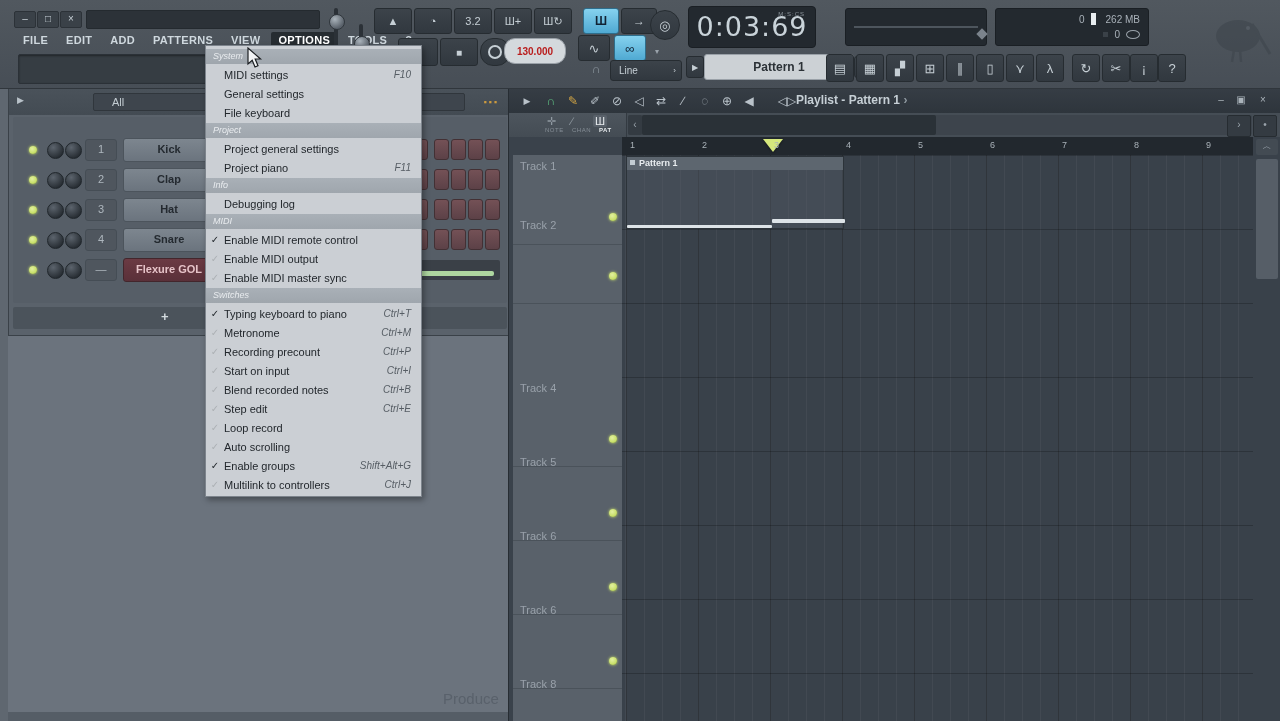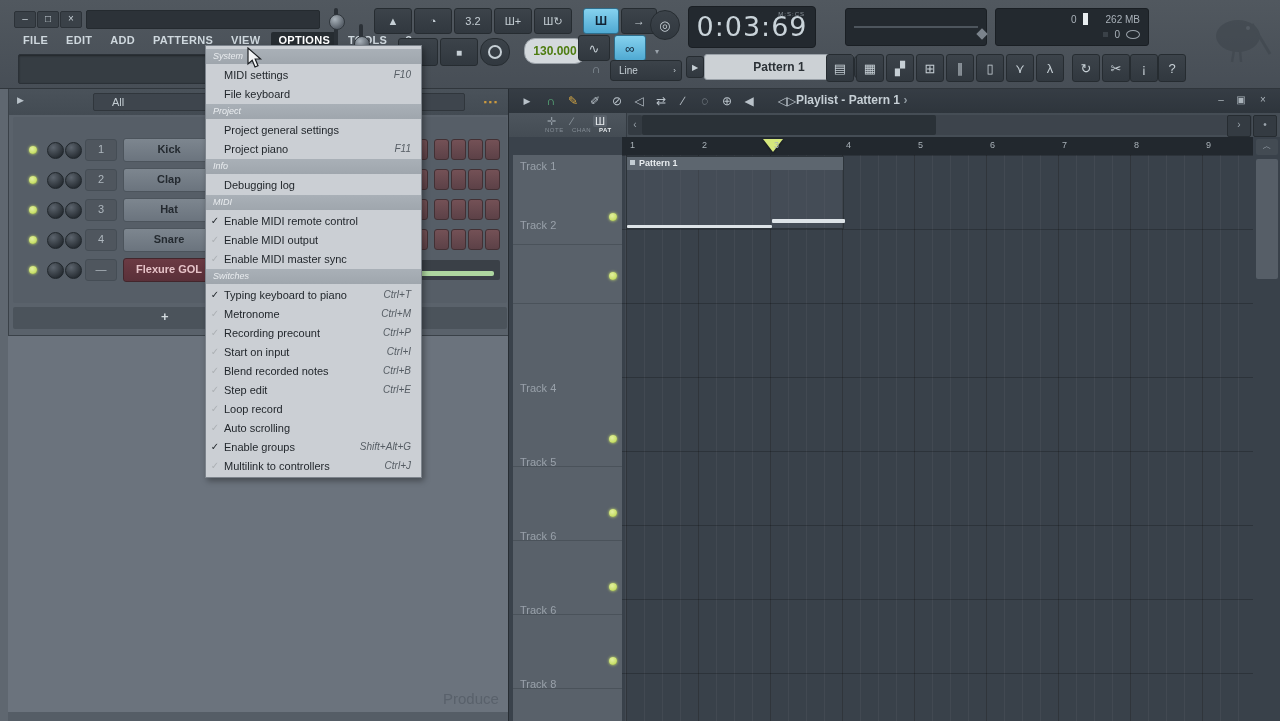--- a/index.html
+++ b/index.html
@@ -21,22 +21,22 @@
   
   .slider-track{position:absolute;width:4px;background:#2b3137;border-radius:2px;}
   .slider-knob{position:absolute;width:14px;height:14px;border-radius:50%;
                background:radial-gradient(circle at 35% 30%,#aab3bb,#59616a 70%);border:1px solid #30363c;}
   
   .btn{position:absolute;background:linear-gradient(#3c434a,#31383f);border:1px solid #262c31;
        border-radius:3px;color:#c6cfd5;text-align:center;font-size:13px;
        display:flex;align-items:center;justify-content:center;}
   .btn.active{background:linear-gradient(#86d2ef,#4fa9d2);color:#123;border-color:#2e6e8c;}
   .glyph{pointer-events:none;}
-  #bpmbox{position:absolute;left:524px;top:38px;width:60px;height:24px;background:#d4d9dd;border-radius:11px;
-          border:1px solid #9aa1a8;color:#4d7c0f;font-weight:bold;font-size:12px;
+  #bpmbox{position:absolute;left:504px;top:38px;width:60px;height:24px;background:#d4d9dd;border-radius:11px;
+          border:1px solid #9aa1a8;color:#b91c1c;font-weight:bold;font-size:10px;
           display:flex;align-items:center;justify-content:center;}
   
   #timepanel{position:absolute;left:688px;top:6px;width:126px;height:40px;background:#23292f;
              border:1px solid #1a1f24;border-radius:4px;}
   #timedigits{position:absolute;left:0;top:4px;width:100%;text-align:center;
               font-size:27px;color:#c9d3d9;letter-spacing:1px;font-family:"DejaVu Sans",sans-serif;}
   #timeunit{position:absolute;right:10px;top:4px;font-size:6px;color:#8d969d;letter-spacing:1px;}
   .darkpanel{position:absolute;background:#23292f;border:1px solid #1a1f24;border-radius:3px;}
   #scrollerline{position:absolute;left:8px;top:17px;width:124px;height:2px;background:#4d555d;}
   #statuspanel{font-size:10px;color:#a9b1b9;}
@@ -237,21 +237,21 @@
 
   <div class="darkpanel" style="left:845px;top:8px;width:140px;height:36px">
     <div id="scrollerline"></div>
   </div>
   <div id="diamond"></div>
   <div class="darkpanel" style="left:995px;top:8px;width:152px;height:36px">
     <div id="statuspanel">
       <div class="row" style="top:4px">
         <span>0</span>
         <span id="cpubar"></span>
-        <span style="margin-left:12px">262 MB</span>
+        <span style="margin-left:4px">262 MB</span>
       </div>
       <div class="row" style="top:20px">
         <span id="cpusq"></span>
         <span>0</span>
         <span id="oval"></span>
       </div>
     </div>
   </div>
 
   <div class="btn" style="left:686px;top:56px;width:16px;height:20px;font-size:8px">
@@ -530,20 +530,24 @@
 
 <div id="options-menu">
     <div class="om-header">System</div>
     <div class="om-item">
       <div class="om-check"></div>
       <div class="om-label">MIDI settings</div>
       <div class="om-shortcut">F10</div>
     </div>
     <div class="om-item">
       <div class="om-check"></div>
+      <div class="om-label">General settings</div>
+    </div>
+    <div class="om-item">
+      <div class="om-check"></div>
       <div class="om-label">File keyboard</div>
     </div>
     <div class="om-header">Project</div>
     <div class="om-item">
       <div class="om-check"></div>
       <div class="om-label">Project general settings</div>
     </div>
     <div class="om-item">
       <div class="om-check"></div>
       <div class="om-label">Project piano</div>

